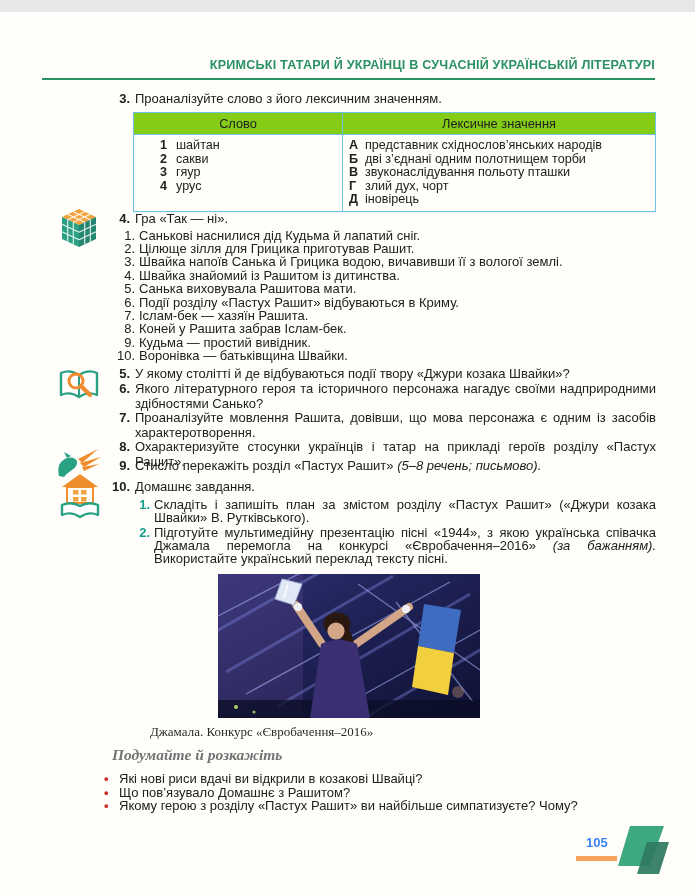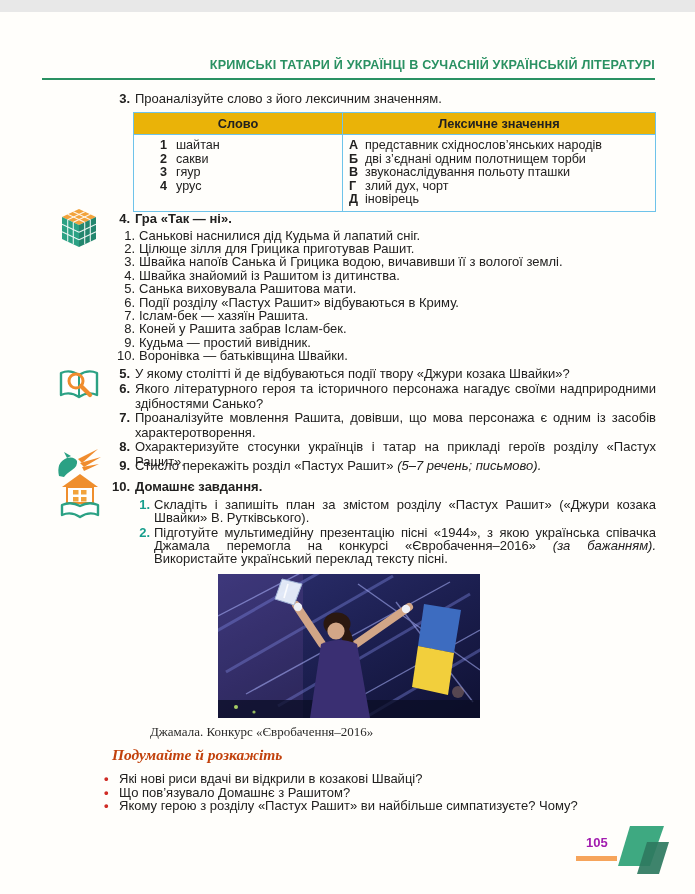--- a/index.html
+++ b/index.html
@@ -12,30 +12,30 @@
   
   .chapter-title{
     top:46px;left:42px;width:613px;text-align:right;
     font-weight:700;font-size:12.6px;color:#2a9162;letter-spacing:.2px;
   }
   .green-rule{top:66px;left:42px;width:613px;height:2px;background:#2a9162;}
   
   .ex{left:90px;width:566px;display:flex;line-height:14.6px;}
   .exnum{flex:0 0 40px;text-align:right;padding-right:5px;font-weight:700;}
   .extext{flex:1;text-align:justify;}
-  .bold{font-weight:700;}
+  .bold{font-weight:400;}
   .it{font-style:italic;}
   
   .match-table{
     top:100px;left:133px;width:523px;border-collapse:collapse;
     font-size:12.6px;line-height:13.4px;
   }
   .match-table th,.match-table td{border:1.4px solid #6ec3ea;}
   .match-table th{
-    background:#eab308;font-weight:700;text-align:center;
+    background:#84cc16;font-weight:400;text-align:center;
     padding:4px 6px;font-size:12.8px;
   }
   .match-table td{vertical-align:top;padding:4px 6px 5px 6px;}
   .match-table td.c1{width:176px;padding-left:26px;}
   .trow{display:flex;}
   .trow b{flex:0 0 16px;}
   .trow span{flex:1;}
   
   .game-list{margin:2px 0 0 0;padding:0;list-style:none;line-height:13.4px;}
   .game-list li{display:flex;margin-left:-19px;}
@@ -47,27 +47,27 @@
   .hw-list .htext{flex:1;text-align:justify;}
   
   .caption{
     top:712px;left:150px;width:400px;text-align:left;
     font-family:"Liberation Serif","DejaVu Serif",serif;font-size:13px;color:#2b2a29;
   }
   
   .think-title{
     top:734px;left:112px;
     font-family:"Liberation Serif","DejaVu Serif",serif;
-    font-weight:700;font-style:italic;font-size:15.5px;color:#c2410c;
+    font-weight:700;font-style:italic;font-size:15.5px;color:#737373;
   }
   .think-list{top:760px;left:104px;width:560px;margin:0;padding:0;list-style:none;line-height:13.6px;}
   .think-list li{display:flex;}
   .think-list .dot{flex:0 0 15px;color:#cf2c26;font-weight:700;}
   
-  .page-number{left:586px;top:823px;font-weight:700;font-size:13px;color:#a21caf;}
+  .page-number{left:586px;top:823px;font-weight:700;font-size:13px;color:#3b82f6;}
   .orange-bar{left:576px;top:844px;width:41px;height:5px;background:#f6a45b;}
   .side-icon{pointer-events:none;}
 </style>
 </head>
 <body>
 
 <div class="page">
 
   <div class="abs chapter-title">КРИМСЬКІ ТАТАРИ Й УКРАЇНЦІ В СУЧАСНІЙ УКРАЇНСЬКІЙ ЛІТЕРАТУРІ</div>
   <div class="abs green-rule"></div>
@@ -226,21 +226,21 @@
   <svg class="abs side-icon" style="left:54px;top:436px;" width="48" height="30" viewBox="0 0 48 30">
     <polygon points="24,11 44,1 28,15" fill="#f08c2e"></polygon>
     <polygon points="26,15 47,9 30,19" fill="#f08c2e"></polygon>
     <polygon points="28,19 45,16 30,23" fill="#f08c2e"></polygon>
     <path d="M5 28 Q2 14 13 10 Q20 8 23 13 Q24 18 18 22 Q12 26 10 29 Z" fill="#2ba184"></path>
     <path d="M13 10 L10 4 L17 8 Z" fill="#2ba184"></path>
   </svg>
 
   <div class="abs ex" style="top:447px;">
     <span class="exnum">9.</span>
-    <span class="extext"><span>Стисло перекажіть розділ «Пастух Рашит» </span><span class="it">(5–7 речень; письмово).</span></span>
+    <span class="extext"><span>Стисло перекажіть розділ «Пастух Рашит» </span><span class="it">(5–8 речень; письмово).</span></span>
   </div>
 
   <svg class="abs side-icon" style="left:60px;top:461px;" width="40" height="46" viewBox="0 0 40 46">
     <polygon points="20,1 38,14 2,14" fill="#ef8e2d"></polygon>
     <rect x="7" y="14" width="26" height="16" fill="#ffffff" stroke="#ef8e2d" stroke-width="2"></rect>
     <rect x="13" y="17" width="5.5" height="4.5" fill="#f2a33c"></rect>
     <rect x="21" y="17" width="5.5" height="4.5" fill="#f2a33c"></rect>
     <rect x="13" y="24" width="5.5" height="4.5" fill="#f2a33c"></rect>
     <rect x="21" y="24" width="5.5" height="4.5" fill="#f2a33c"></rect>
     <path d="M20 33 Q11 28 2 32 L2 42 Q11 38 20 44 Q29 38 38 42 L38 32 Q29 28 20 33 Z" fill="#ffffff" stroke="#2ba184" stroke-width="2.4" stroke-linejoin="round"></path>

